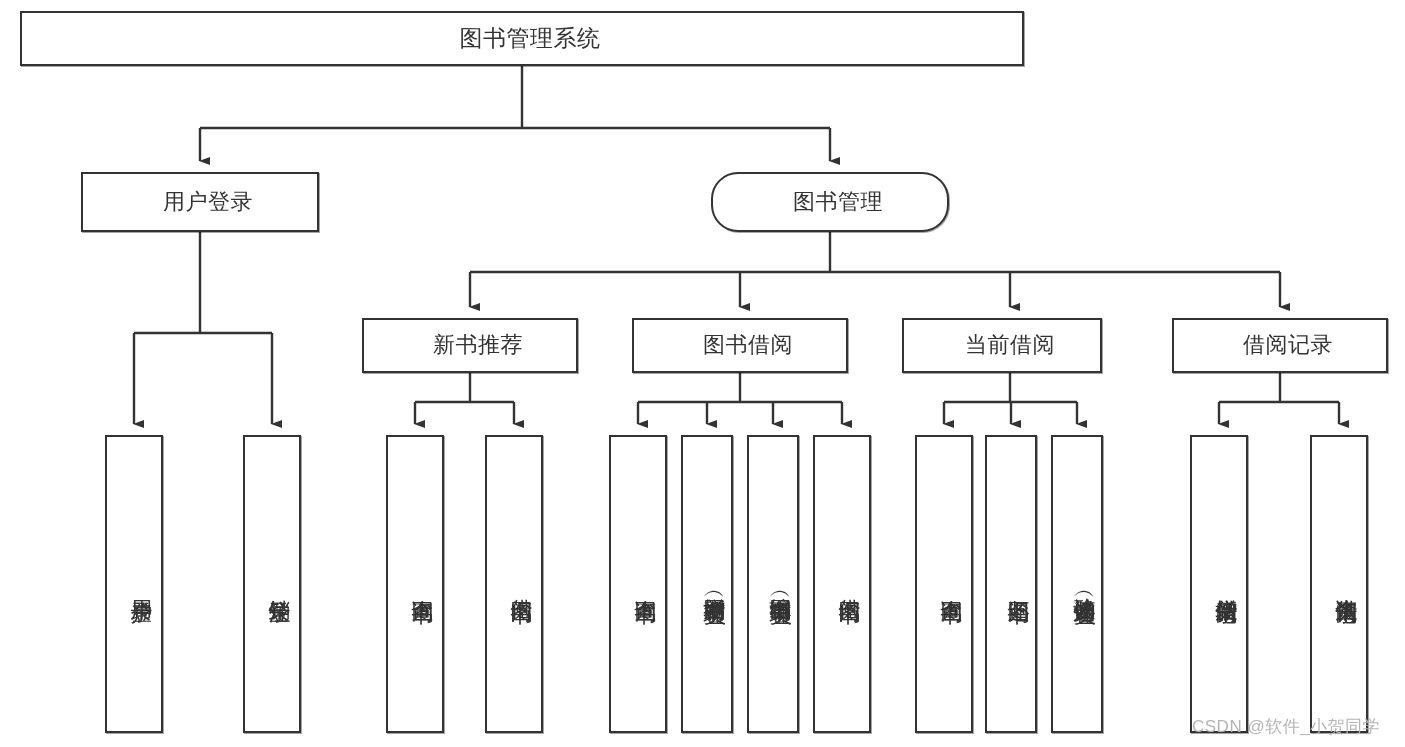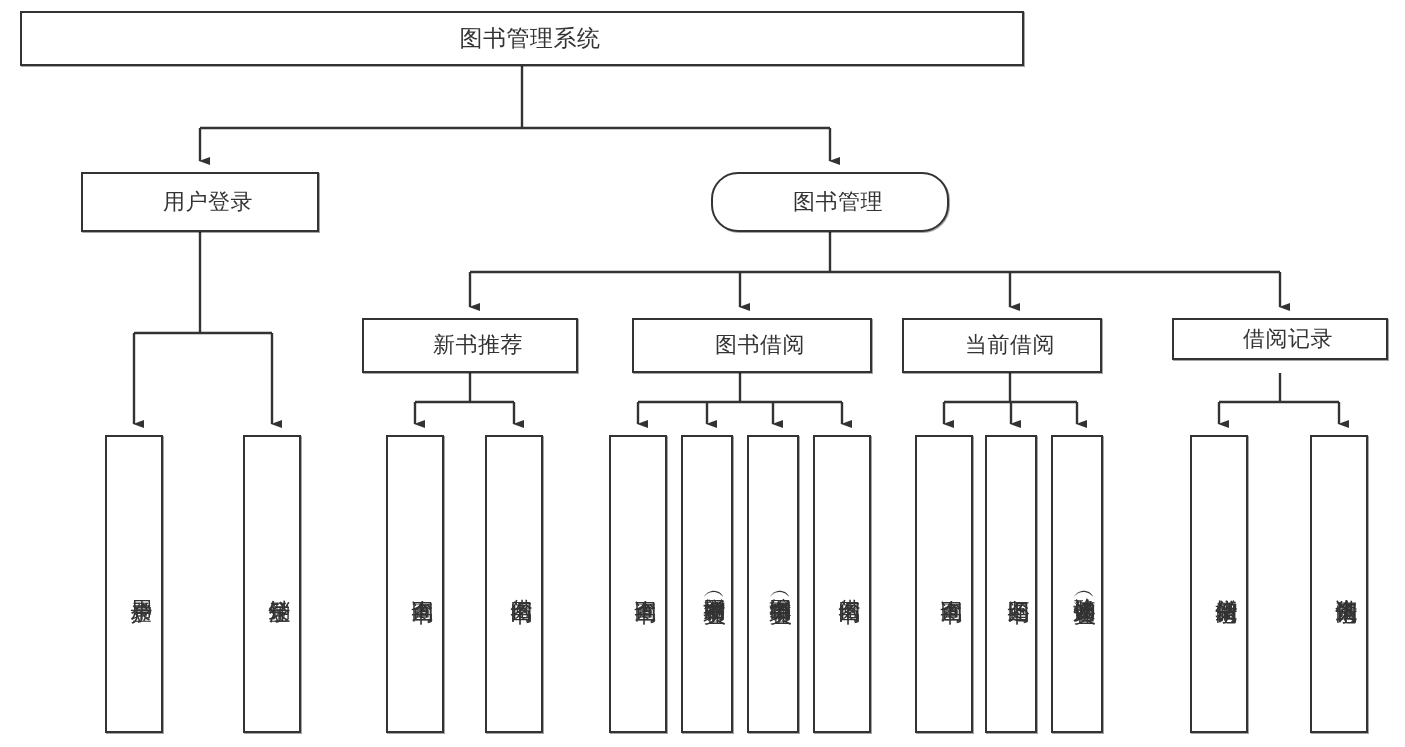--- a/index.html
+++ b/index.html
@@ -133,27 +133,27 @@
       </div>
       <div class="node-box horizontal" style="left: 81px; top: 172px; width: 238px; height: 60px;">
         <span class="node-label">用户登录</span>
       </div>
       <div class="node-box horizontal" style="left: 711px; top: 172px; width: 238px; height: 60px; border-radius: 27px;">
         <span class="node-label">图书管理</span>
       </div>
       <div class="node-box horizontal" style="left: 362px; top: 318px; width: 216px; height: 55px;">
         <span class="node-label">新书推荐</span>
       </div>
-      <div class="node-box horizontal" style="left: 632px; top: 318px; width: 240px; height: 55px;">
+      <div class="node-box horizontal" style="left: 632px; top: 318px; width: 216px; height: 55px;">
         <span class="node-label">图书借阅</span>
       </div>
       <div class="node-box horizontal" style="left: 902px; top: 318px; width: 200px; height: 55px;">
         <span class="node-label">当前借阅</span>
       </div>
-      <div class="node-box horizontal" style="left: 1172px; top: 318px; width: 216px; height: 42px;">
+      <div class="node-box horizontal" style="left: 1172px; top: 318px; width: 216px; height: 55px;">
         <span class="node-label">借阅记录</span>
       </div>
       <div class="node-box vertical" style="left: 105px; top: 435px; width: 58px; height: 298px;">
         <span class="node-label">用户登录</span>
       </div>
       <div class="node-box vertical" style="left: 243px; top: 435px; width: 58px; height: 298px;">
         <span class="node-label">注销登录</span>
       </div>
       <div class="node-box vertical" style="left: 386px; top: 435px; width: 58px; height: 298px;">
         <span class="node-label">查询图书</span>
@@ -182,13 +182,14 @@
       <div class="node-box vertical" style="left: 1051px; top: 435px; width: 52px; height: 298px;">
         <span class="node-label">确认归还（管理员）</span>
       </div>
       <div class="node-box vertical" style="left: 1190px; top: 435px; width: 58px; height: 298px;">
         <span class="node-label">新增借阅记录</span>
       </div>
       <div class="node-box vertical" style="left: 1310px; top: 435px; width: 58px; height: 298px;">
         <span class="node-label">查询借阅记录</span>
       </div>
     </div>
+  <div class="watermark" style="left: 1192px; top: 715px;">CSDN @软件_小贺同学</div>
 </div>
 
 </body></html>

